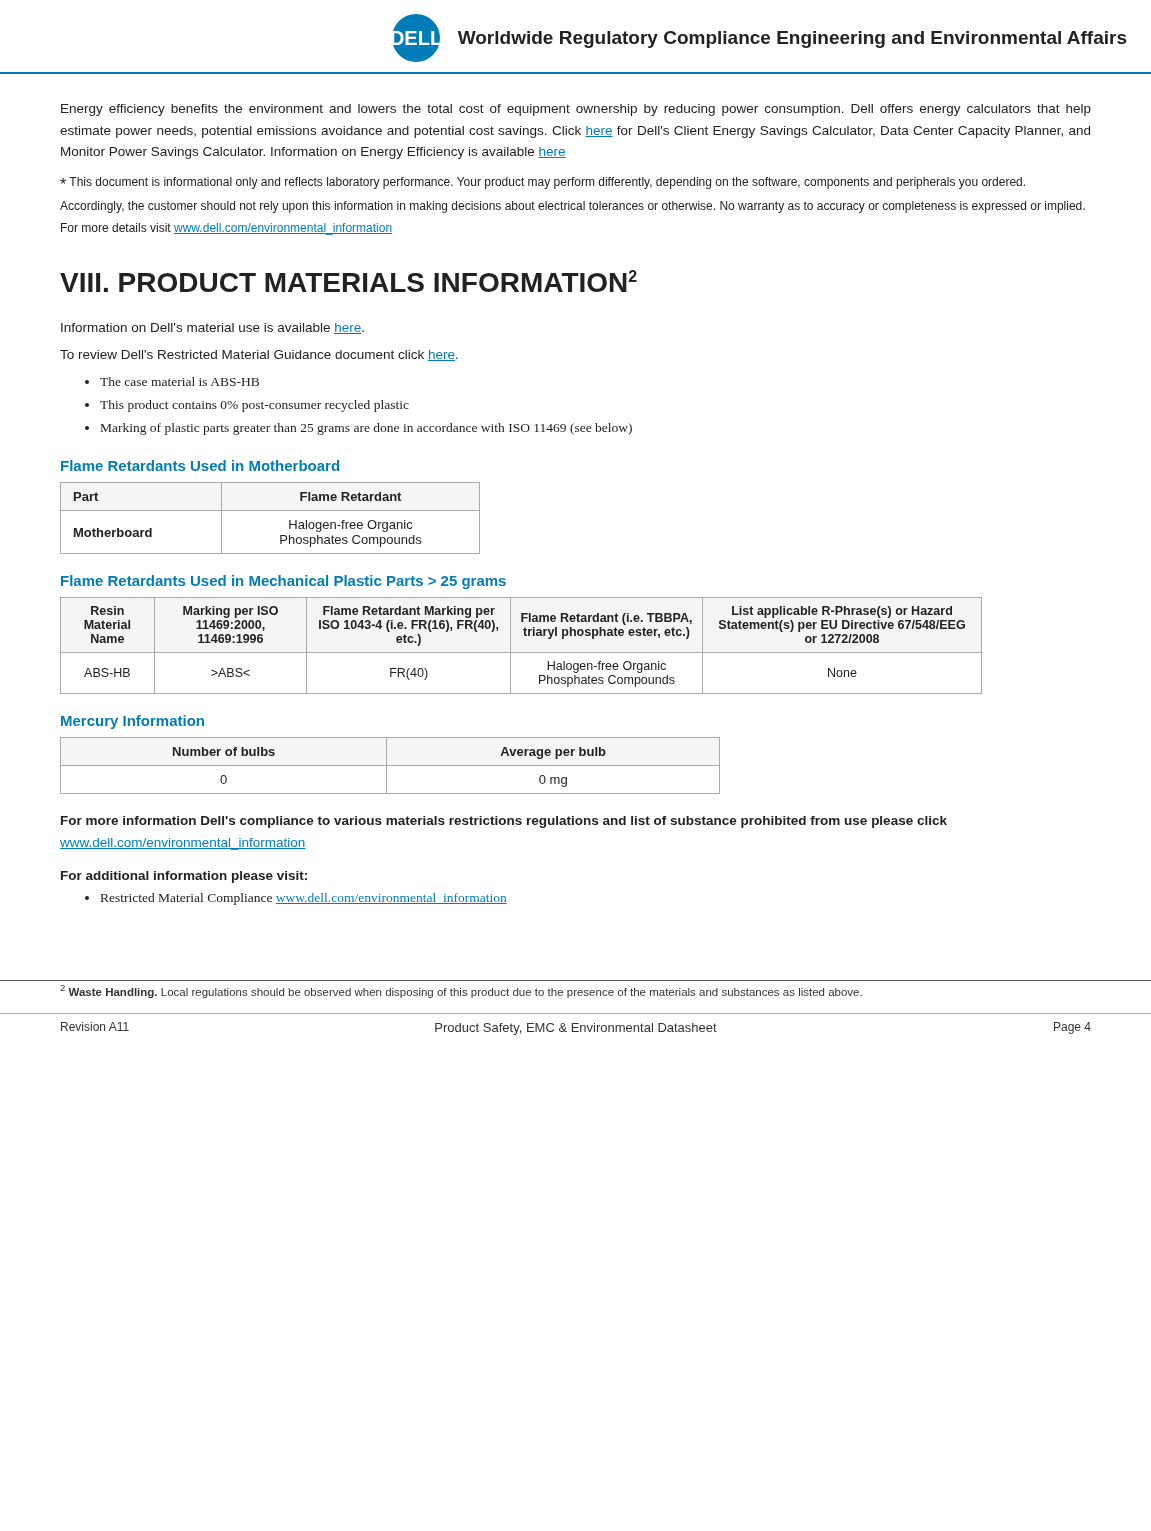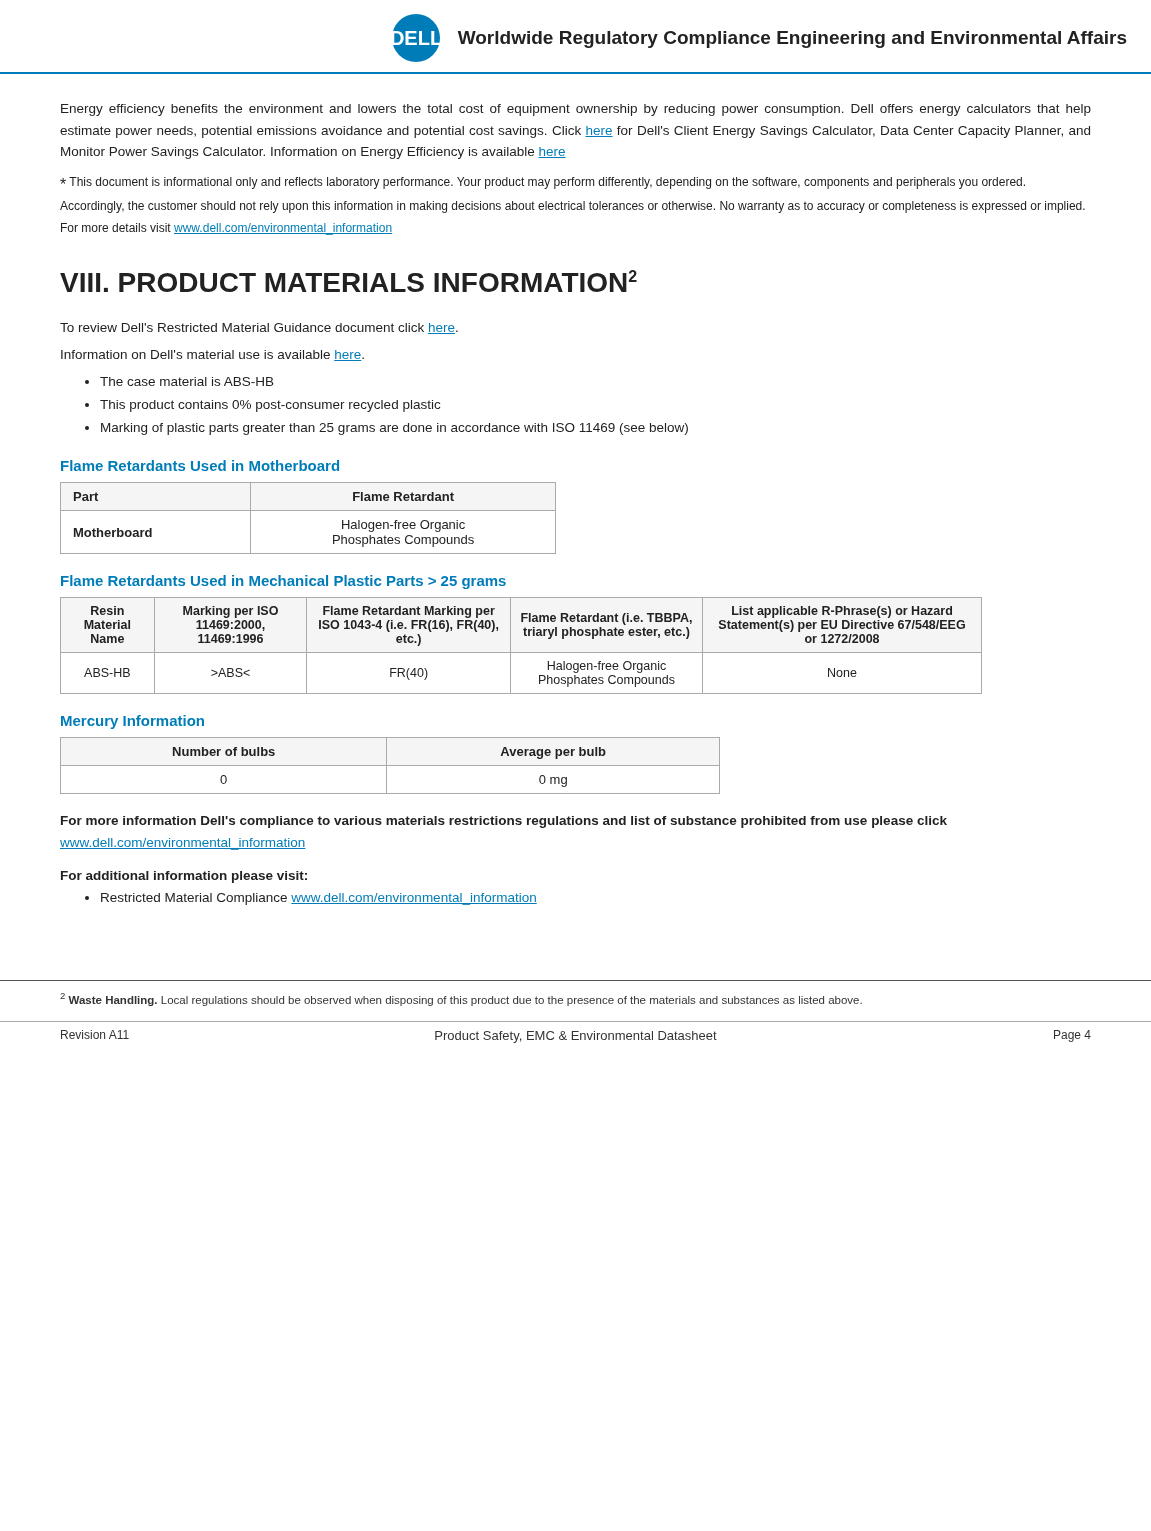--- a/index.html
+++ b/index.html
@@ -74,20 +74,21 @@
       margin-bottom: 4px;
     }
     .body-text a {
       color: #007db8;
       text-decoration: underline;
     }
     ul.bullets {
       margin-left: 40px;
       margin-top: 4px;
       margin-bottom: 10px;
+      font-family: Liberation Serif, serif;
     }
     ul.bullets li {
       font-size: 13.5px;
       line-height: 1.7;
       list-style-type: disc;
     }
     .subsection-title {
       font-size: 15px;
       font-weight: bold;
       color: #007db8;
@@ -104,21 +105,21 @@
       padding: 6px 12px;
       font-size: 13px;
       text-align: center;
       vertical-align: middle;
     }
     table th {
       font-weight: bold;
       background: #f5f5f5;
     }
     .flame-table-1 {
-      width: 496px;
+      width: 420px;
     }
     .flame-table-1 td:first-child, .flame-table-1 th:first-child {
       text-align: left;
       font-weight: bold;
     }
     .flame-table-2 {
       width: 922px;
     }
     .flame-table-2 th, .flame-table-2 td {
       font-size: 12.5px;
@@ -149,21 +150,20 @@
     .additional-info ul li {
       font-size: 13.5px;
     }
     .additional-info ul li a {
       color: #007db8;
       text-decoration: underline;
     }
     
     .footnote-section {
       margin-top: 40px;
-      padding-top: 8px;
       border-top: 1px solid #555;
       font-size: 11.5px;
       line-height: 1.5;
       color: #333;
       padding-left: 60px;
       padding-right: 60px;
     }
     .page-footer {
       border-top: 1px solid #aaa;
       margin-top: 12px;
@@ -220,24 +220,24 @@
     </p>
     <p class="footnote-text">
       <span>For more details visit </span><a href="#">www.dell.com/environmental_information</a>
     </p>
 
     <h1 class="section-title">
       <span>VIII.  PRODUCT MATERIALS INFORMATION</span><sup>2</sup>
     </h1>
 
     <p class="body-text">
+      <span>Information on Dell's material use is available </span><a href="#">here</a><span>.</span>
+    </p>
+    <p class="body-text">
       <span>To review Dell's Restricted Material Guidance document click </span><a href="#">here</a><span>.</span>
-    </p>
-    <p class="body-text">
-      <span>Information on Dell's material use is available </span><a href="#">here</a><span>.</span>
     </p>
 
     <ul class="bullets">
       <li>The case material is ABS‑HB</li>
       <li>This product contains 0% post‑consumer recycled plastic</li>
       <li>Marking of plastic parts greater than 25 grams are done in accordance with ISO 11469 (see below)</li>
     </ul>
 
     <p class="subsection-title">Flame Retardants Used in Motherboard</p>
 

